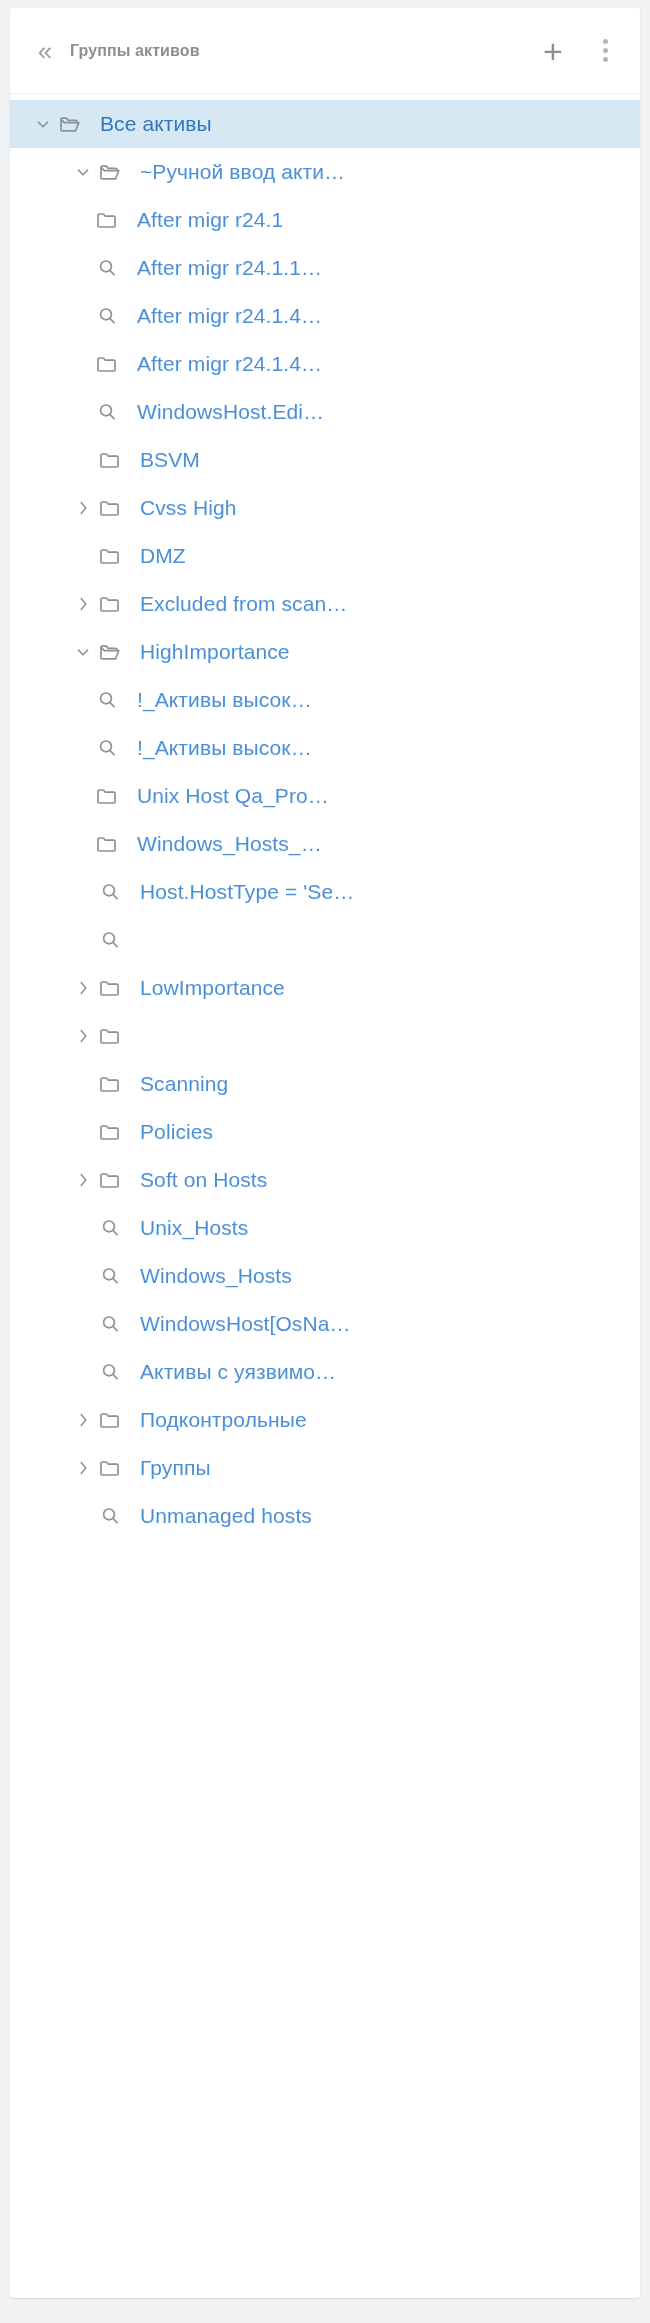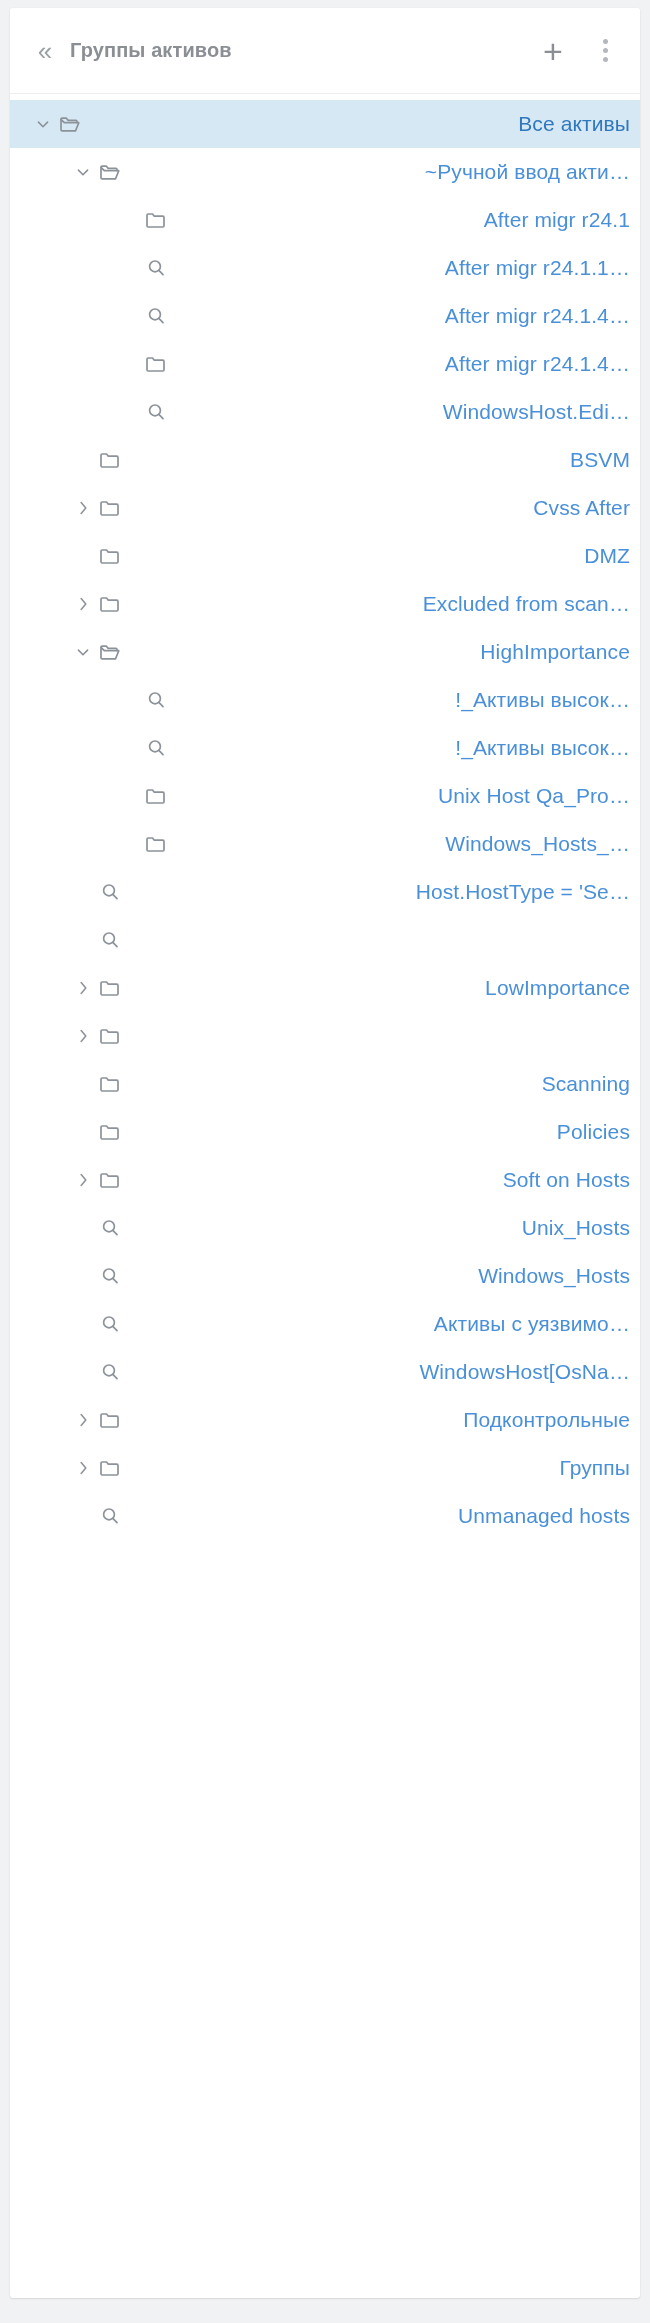--- a/index.html
+++ b/index.html
@@ -47,21 +47,21 @@
     justify-content: center;
     color: #9aa0a6;
     font-size: 26px;
     line-height: 1;
     cursor: pointer;
     flex: 0 0 auto;
     user-select: none;
   }
   .panel-title {
     margin-left: 12px;
-    font-size: 20px;
+    font-size: 16px;
     font-weight: bold;
     color: #8b8f94;
     letter-spacing: 0.1px;
     white-space: nowrap;
     flex: 1 1 auto;
   }
   .hdr-actions {
     display: flex;
     align-items: center;
     gap: 18px;
@@ -139,26 +139,25 @@
   .node-icon svg { display: block; }
   .node-label {
     font-size: 21px;
     color: #4a90d9;
     margin-left: 12px;
     overflow: hidden;
     text-overflow: ellipsis;
     white-space: nowrap;
     flex: 1 1 auto;
     letter-spacing: 0.1px;
-    text-align: right;
   }
   .tree-row.selected .node-label { color: #2f78bd; }
   .ind0 { padding-left: 18px; }
   .ind1 { padding-left: 58px; }
-  .ind2 { padding-left: 104px; }
+  .ind2 { padding-left: 55px; }
 </style>
 </head>
 <body>
 
 <div id="app">
   <div class="panel">
 
     <div class="panel-header">
       <div class="collapse-btn">«</div>
       <div class="panel-title">Группы активов</div>
@@ -266,21 +265,21 @@
           <span class="twisty">
             <svg xmlns="http://www.w3.org/2000/svg" width="22" height="22" viewBox="0 0 24 24" fill="none" stroke="currentColor" stroke-width="1.7" stroke-linecap="round" stroke-linejoin="round">
               <path d="M10 6l5 6-5 6"></path>
             </svg>
           </span>
           <span class="node-icon">
             <svg xmlns="http://www.w3.org/2000/svg" width="24" height="24" viewBox="0 0 24 24" fill="none" stroke="currentColor" stroke-width="1.7" stroke-linecap="round" stroke-linejoin="round">
               <path d="M3 7.2a1.2 1.2 0 0 1 1.2-1.2h4.3l1.8 2.2h8.5A1.2 1.2 0 0 1 20 9.4v8.4a1.2 1.2 0 0 1-1.2 1.2H4.2A1.2 1.2 0 0 1 3 17.8z"></path>
             </svg>
           </span>
-          <span class="node-label">Cvss After</span>
+          <span class="node-label">Cvss High</span>
         </div>
         <div class="tree-row ind1">
           <span class="twisty"></span>
           <span class="node-icon">
             <svg xmlns="http://www.w3.org/2000/svg" width="24" height="24" viewBox="0 0 24 24" fill="none" stroke="currentColor" stroke-width="1.7" stroke-linecap="round" stroke-linejoin="round">
               <path d="M3 7.2a1.2 1.2 0 0 1 1.2-1.2h4.3l1.8 2.2h8.5A1.2 1.2 0 0 1 20 9.4v8.4a1.2 1.2 0 0 1-1.2 1.2H4.2A1.2 1.2 0 0 1 3 17.8z"></path>
             </svg>
           </span>
           <span class="node-label">DMZ</span>
         </div>
@@ -445,31 +444,31 @@
           <span class="node-label">Windows_Hosts</span>
         </div>
         <div class="tree-row ind1">
           <span class="twisty"></span>
           <span class="node-icon">
             <svg xmlns="http://www.w3.org/2000/svg" width="24" height="24" viewBox="0 0 24 24" fill="none" stroke="currentColor" stroke-width="1.7" stroke-linecap="round" stroke-linejoin="round">
               <circle cx="11" cy="10.4" r="5.4"></circle>
               <path d="M15.1 14.6 19 18.6"></path>
             </svg>
           </span>
+          <span class="node-label">WindowsHost[OsNa…</span>
+        </div>
+        <div class="tree-row ind1">
+          <span class="twisty"></span>
+          <span class="node-icon">
+            <svg xmlns="http://www.w3.org/2000/svg" width="24" height="24" viewBox="0 0 24 24" fill="none" stroke="currentColor" stroke-width="1.7" stroke-linecap="round" stroke-linejoin="round">
+              <circle cx="11" cy="10.4" r="5.4"></circle>
+              <path d="M15.1 14.6 19 18.6"></path>
+            </svg>
+          </span>
           <span class="node-label">Активы с уязвимо…</span>
-        </div>
-        <div class="tree-row ind1">
-          <span class="twisty"></span>
-          <span class="node-icon">
-            <svg xmlns="http://www.w3.org/2000/svg" width="24" height="24" viewBox="0 0 24 24" fill="none" stroke="currentColor" stroke-width="1.7" stroke-linecap="round" stroke-linejoin="round">
-              <circle cx="11" cy="10.4" r="5.4"></circle>
-              <path d="M15.1 14.6 19 18.6"></path>
-            </svg>
-          </span>
-          <span class="node-label">WindowsHost[OsNa…</span>
         </div>
         <div class="tree-row ind1">
           <span class="twisty">
             <svg xmlns="http://www.w3.org/2000/svg" width="22" height="22" viewBox="0 0 24 24" fill="none" stroke="currentColor" stroke-width="1.7" stroke-linecap="round" stroke-linejoin="round">
               <path d="M10 6l5 6-5 6"></path>
             </svg>
           </span>
           <span class="node-icon">
             <svg xmlns="http://www.w3.org/2000/svg" width="24" height="24" viewBox="0 0 24 24" fill="none" stroke="currentColor" stroke-width="1.7" stroke-linecap="round" stroke-linejoin="round">
               <path d="M3 7.2a1.2 1.2 0 0 1 1.2-1.2h4.3l1.8 2.2h8.5A1.2 1.2 0 0 1 20 9.4v8.4a1.2 1.2 0 0 1-1.2 1.2H4.2A1.2 1.2 0 0 1 3 17.8z"></path>

